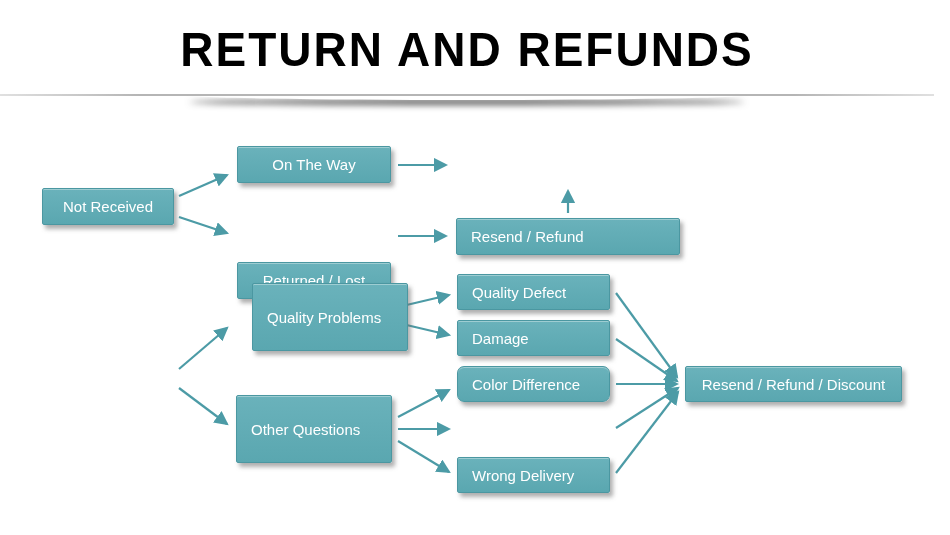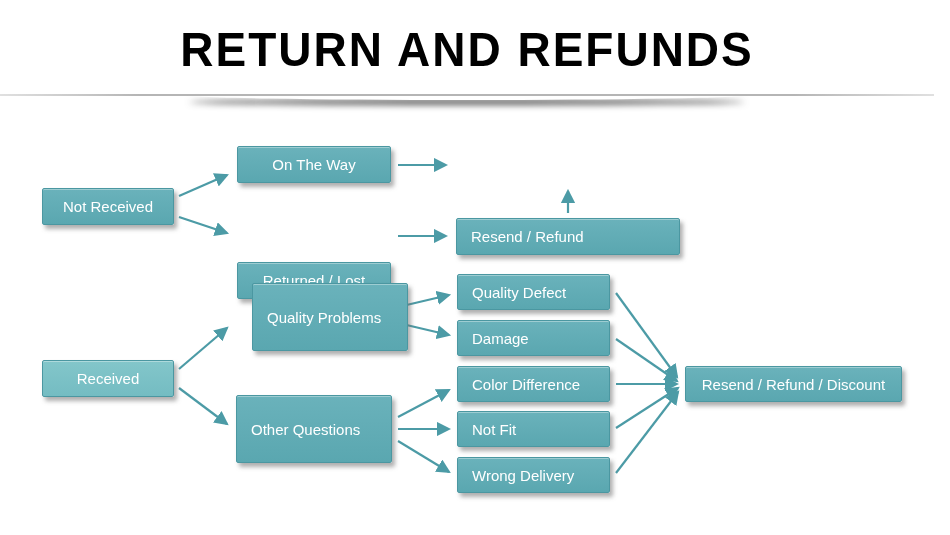--- a/index.html
+++ b/index.html
@@ -54,21 +54,21 @@
   .n-not-received   {left:42px; top:188px;width:132px;height:37px;}
   .n-on-the-way     {left:237px;top:146px;width:154px;height:37px;}
   .n-returned-lost  {left:237px;top:218px;width:154px;height:37px;margin-top:44px;}
   .n-please-wait    {left:456px;top:147px;width:224px;height:37px;}
   .n-resend-refund  {left:456px;top:218px;width:224px;height:37px;}
   .n-received       {left:42px; top:360px;width:132px;height:37px;}
   .n-quality-problems{left:252px;top:283px;width:156px;height:68px;}
   .n-other-questions{left:236px;top:395px;width:156px;height:68px;}
   .n-quality-defect {left:457px;top:274px;width:153px;height:36px;}
   .n-damage         {left:457px;top:320px;width:153px;height:36px;}
-  .n-color-difference{left:457px;top:366px;width:153px;height:36px;}
+  .n-color-difference{left:457px;top:366px;width:153px;height:36px;border-radius:7px;}
   .n-not-fit        {left:457px;top:411px;width:153px;height:36px;}
   .n-wrong-delivery {left:457px;top:457px;width:153px;height:36px;}
   .n-rrd            {left:685px;top:366px;width:217px;height:36px;justify-content:center;}
 </style>
 </head>
 <body>
 
 <div class="canvas">
 
   <h1 class="page-title">RETURN AND REFUNDS</h1>
@@ -115,23 +115,20 @@
 
   <div class="node n-returned-lost">
     <span class="node-label">Returned / Lost</span>
   </div>
 
 
   <div class="node align-left n-resend-refund">
     <span class="node-label">Resend / Refund</span>
   </div>
 
-  <div class="node light n-received">
-    <span class="node-label">Received</span>
-  </div>
 
   <div class="node align-left n-quality-problems">
     <span class="node-label">Quality Problems</span>
   </div>
 
   <div class="node align-left n-quality-defect">
     <span class="node-label">Quality Defect</span>
   </div>
 
   <div class="node align-left n-other-questions">
@@ -139,23 +136,20 @@
   </div>
 
   <div class="node align-left n-damage">
     <span class="node-label">Damage</span>
   </div>
 
   <div class="node align-left n-color-difference">
     <span class="node-label">Color Difference</span>
   </div>
 
-  <div class="node align-left n-not-fit">
-    <span class="node-label">Not Fit</span>
-  </div>
 
   <div class="node align-left n-wrong-delivery">
     <span class="node-label">Wrong Delivery</span>
   </div>
 
   <div class="node n-rrd">
     <span class="node-label">Resend / Refund / Discount</span>
   </div>
 
 </div>

